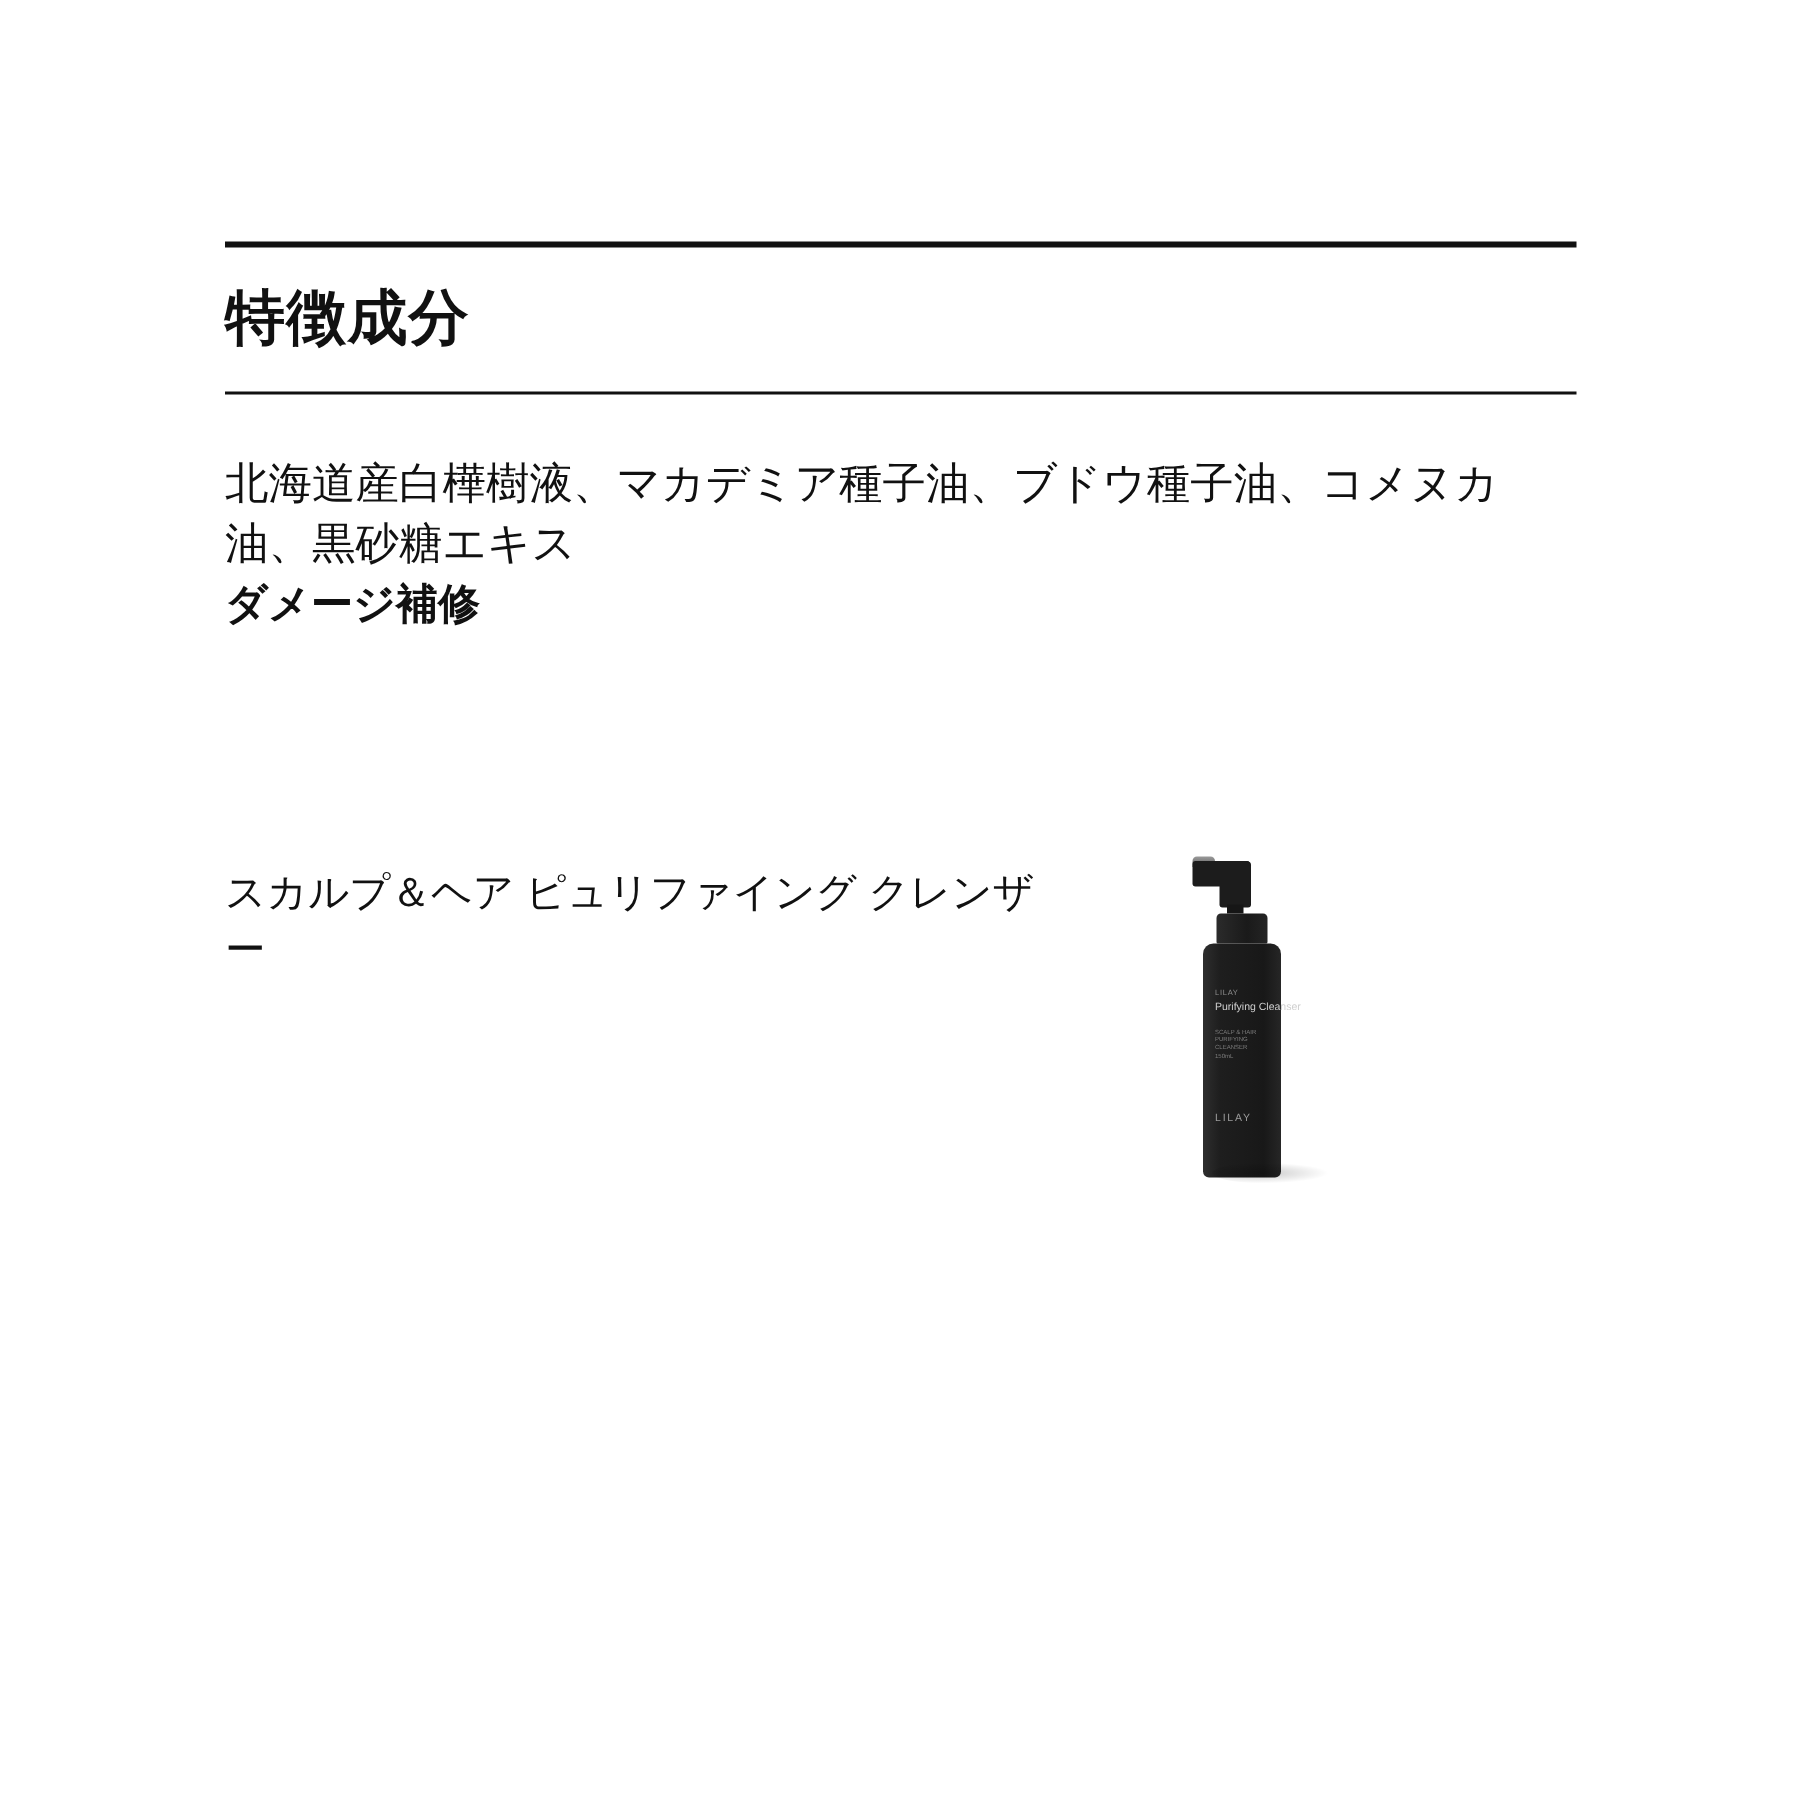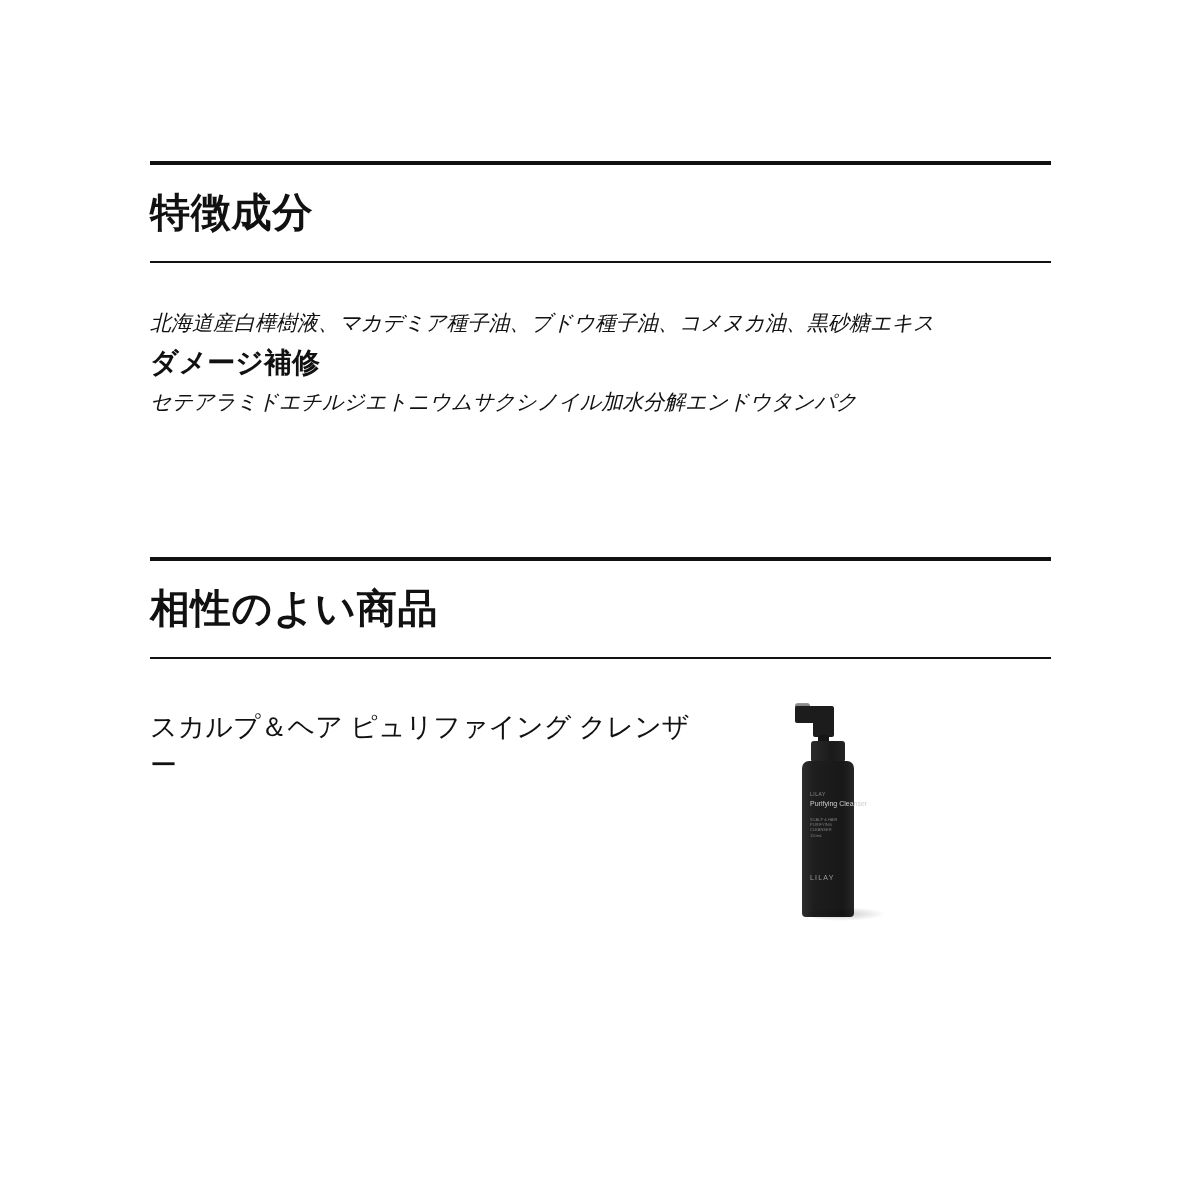--- a/index.html
+++ b/index.html
@@ -36,25 +36,24 @@
   .groups{margin-top:40px;}
   .group+.group{}
   .group-heading{
     margin:0;
     font-size:28px;
     line-height:1.4;
     font-weight:700;
   }
   .group-text{
     margin:0;
-    font-size:21px;
+    font-size:29px;
     line-height:40px;
     font-weight:400;
     max-width:910px;
-    font-style:italic;
   }
 
   .section-compatible{margin-top:135px;}
 
   
   .product-row{
     display:flex;
     align-items:flex-start;
     margin-top:30px;
   }
@@ -142,29 +141,25 @@
         <h2 class="section-title">特徴成分</h2>
       </header>
 
       <div class="groups">
         <div class="group">
           <p class="group-text">北海道産白樺樹液、マカデミア種子油、ブドウ種子油、コメヌカ油、黒砂糖エキス</p>
         </div>
 
         <div class="group">
           <h3 class="group-heading">ダメージ補修</h3>
-          <p class="group-text">セテアラミドエチルジエトニウムサクシノイル加水分解エンドウタンパク</p>
         </div>
       </div>
     </section>
 
     <section class="section-compatible">
-      <header class="section-header">
-        <h2 class="section-title">相性のよい商品</h2>
-      </header>
 
       <div class="product-row">
         <p class="product-name">スカルプ＆ヘア ピュリファイング クレンザー</p>
 
         <div class="product-visual">
           <div class="bottle">
             <div class="pump-tip"></div>
             <div class="pump-head"></div>
             <div class="pump-vert"></div>
             <div class="pump-stem"></div>

